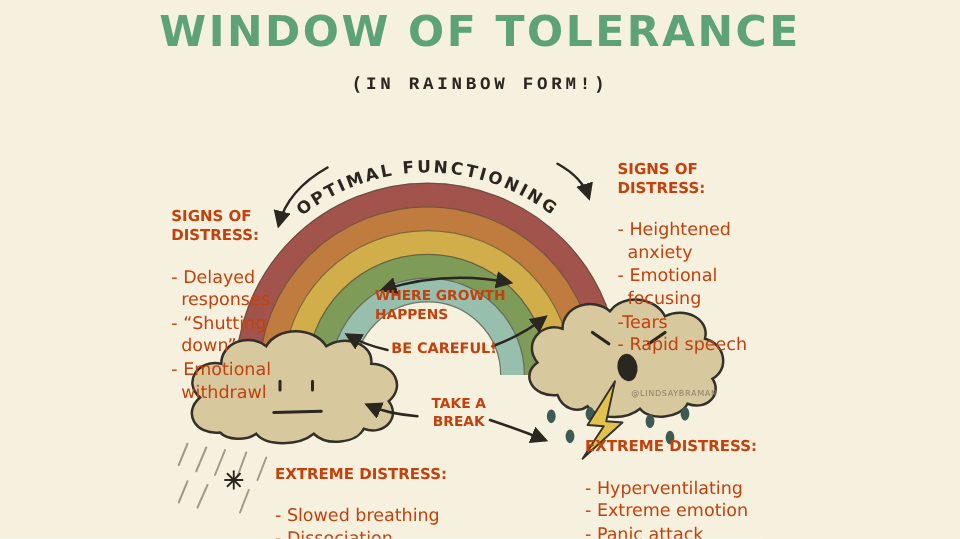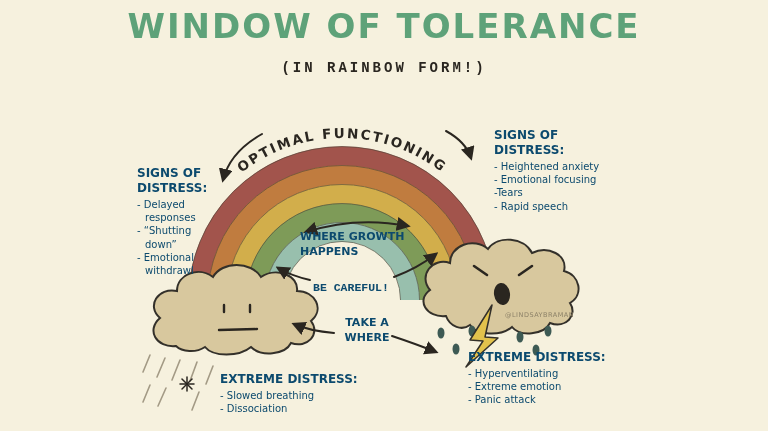--- a/index.html
+++ b/index.html
@@ -11,29 +11,29 @@
   .title{
     position:absolute;left:0;top:6px;width:768px;text-align:center;
     font-size:34px;font-weight:800;letter-spacing:2px;color:#5ea279;
     margin:0;
   }
   .subtitle{
     position:absolute;left:0;top:60px;width:768px;text-align:center;
     font-size:14px;font-weight:700;letter-spacing:3px;color:#2a2620;font-family:Liberation Mono, monospace;
   }
   svg.art{position:absolute;left:0;top:0;}
-  .txt{position:absolute;color:#0c4a6e;}
+  .txt{position:absolute;color:#c2410c;}
   .heading{font-size:12px;font-weight:700;line-height:1.25;max-width:92px;}
   .heading.wide{max-width:160px;}
-  .items{font-size:10px;line-height:1.32;margin-top:2px;}
+  .items{font-size:14px;line-height:1.32;margin-top:17px;}
   .items .item{text-indent:-8px;padding-left:8px;}
   .left-signs{left:137px;top:166px;width:86px;}
   .right-signs{left:494px;top:128px;width:142px;}
   .growth{left:300px;top:230px;width:115px;font-size:11px;font-weight:700;line-height:1.35;}
-  .careful{left:313px;top:281px;font-size:11.5px;font-weight:700;font-family:Liberation Mono, monospace;}
+  .careful{left:313px;top:271px;font-size:11.5px;font-weight:700;}
   .brk{left:337px;top:316px;width:60px;text-align:center;font-size:11px;font-weight:700;line-height:1.35;}
   .left-extreme{left:220px;top:372px;width:160px;}
   .right-extreme{left:468px;top:350px;width:165px;}
   .arc-label{font-size:13.5px;font-weight:700;letter-spacing:2px;fill:#2a2620;}
   .watermark{font-size:6.5px;letter-spacing:.5px;fill:#8d8268;}
 </style>
 </head>
 <body>
 
 <div class="canvas">
@@ -150,21 +150,21 @@
     <div class="items">
       <div class="item">- Heightened anxiety</div>
       <div class="item">- Emotional focusing</div>
       <div class="item">-Tears</div>
       <div class="item">- Rapid speech</div>
     </div>
   </div>
 
   <div class="txt growth">WHERE GROWTH HAPPENS</div>
   <div class="txt careful">BE CAREFUL!</div>
-  <div class="txt brk">TAKE A WHERE</div>
+  <div class="txt brk">TAKE A BREAK</div>
 
   <div class="txt left-extreme">
     <div class="heading wide">EXTREME DISTRESS:</div>
     <div class="items">
       <div class="item">- Slowed breathing</div>
       <div class="item">- Dissociation</div>
     </div>
   </div>
 
   <div class="txt right-extreme">

